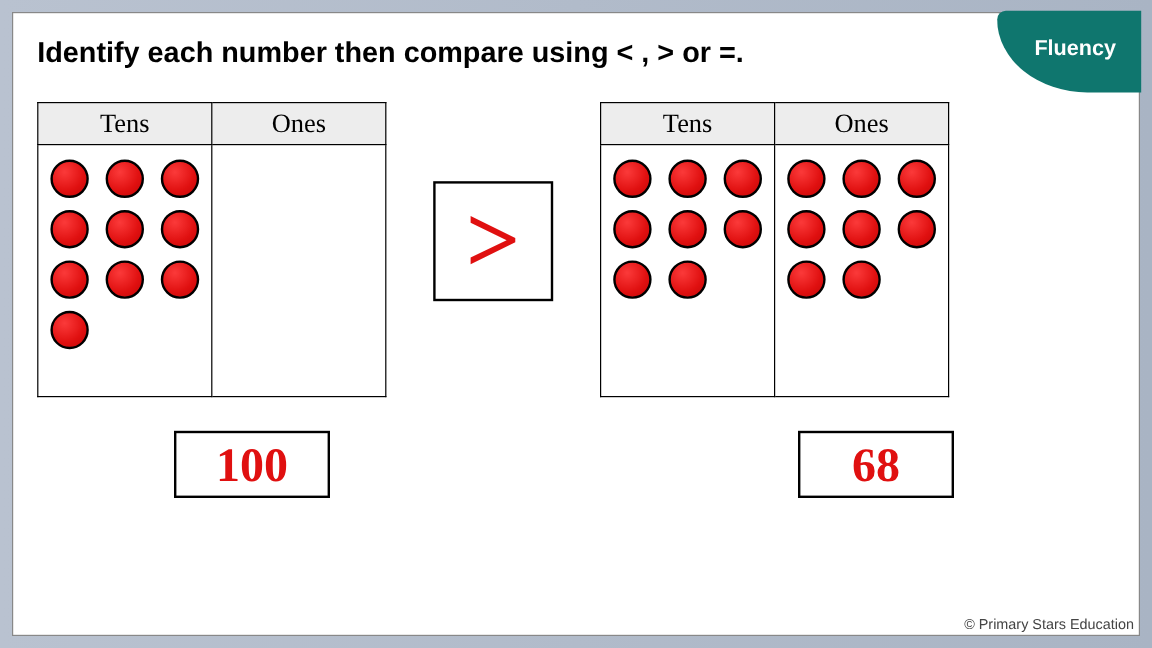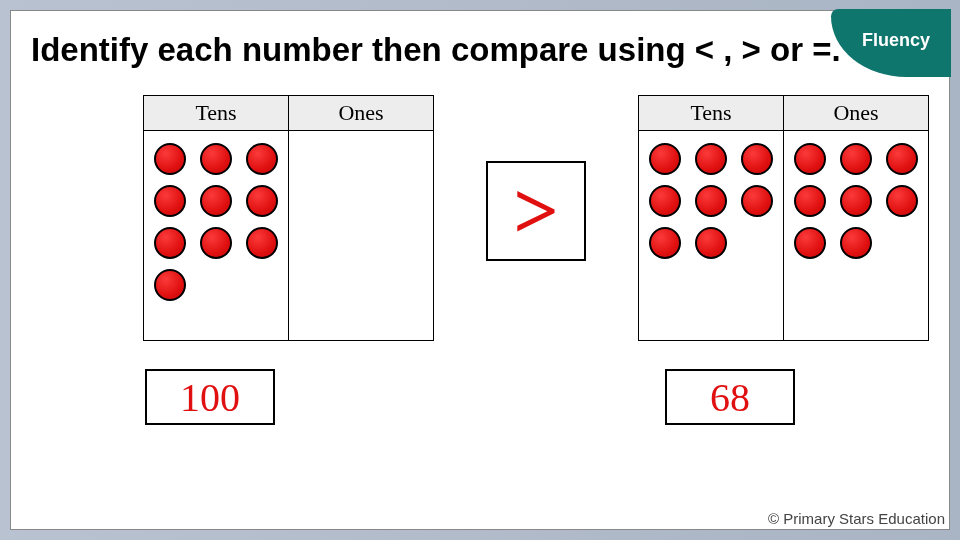--- a/index.html
+++ b/index.html
@@ -27,30 +27,29 @@
     color: #fff;
     font-weight: bold;
     font-size: 18px;
     display: flex;
     align-items: center;
     justify-content: center;
     padding-bottom: 6px;
     padding-left: 10px;
   }
   .instruction {
-    font-size: 33px;
+    font-size: 24px;
     font-weight: bold;
     margin-top: 6px;
     margin-bottom: 26px;
   }
   .row {
     display: flex;
     align-items: flex-start;
-    gap: 22px;
-    justify-content: flex-end;
+    gap: 9px;
   }
   .pv-table {
     border-collapse: collapse;
   }
   .pv-table th {
     border: 1.5px solid #000;
     background: #ededed;
     font-weight: normal;
     font-size: 22px;
     padding: 4px 0;
@@ -103,29 +102,29 @@
     gap: 390px;
     padding-left: 114px;
   }
   .value-box {
     border: 2px solid #000;
     width: 130px; height: 56px;
     display: flex;
     align-items: center;
     justify-content: center;
     font-size: 40px;
-    font-weight: normal;
+    font-weight: bold;
     color: #e01010;
     font-family: "Comic Sans MS", cursive;
   }
   .footer {
     position: absolute;
     right: 4px;
     bottom: 2px;
-    font-size: 15px;
+    font-size: 12px;
     color: #444;
   }
 </style>
 </head>
 <body>
 
 <div class="outer">
   <div class="inner">
 
     <div class="badge">

